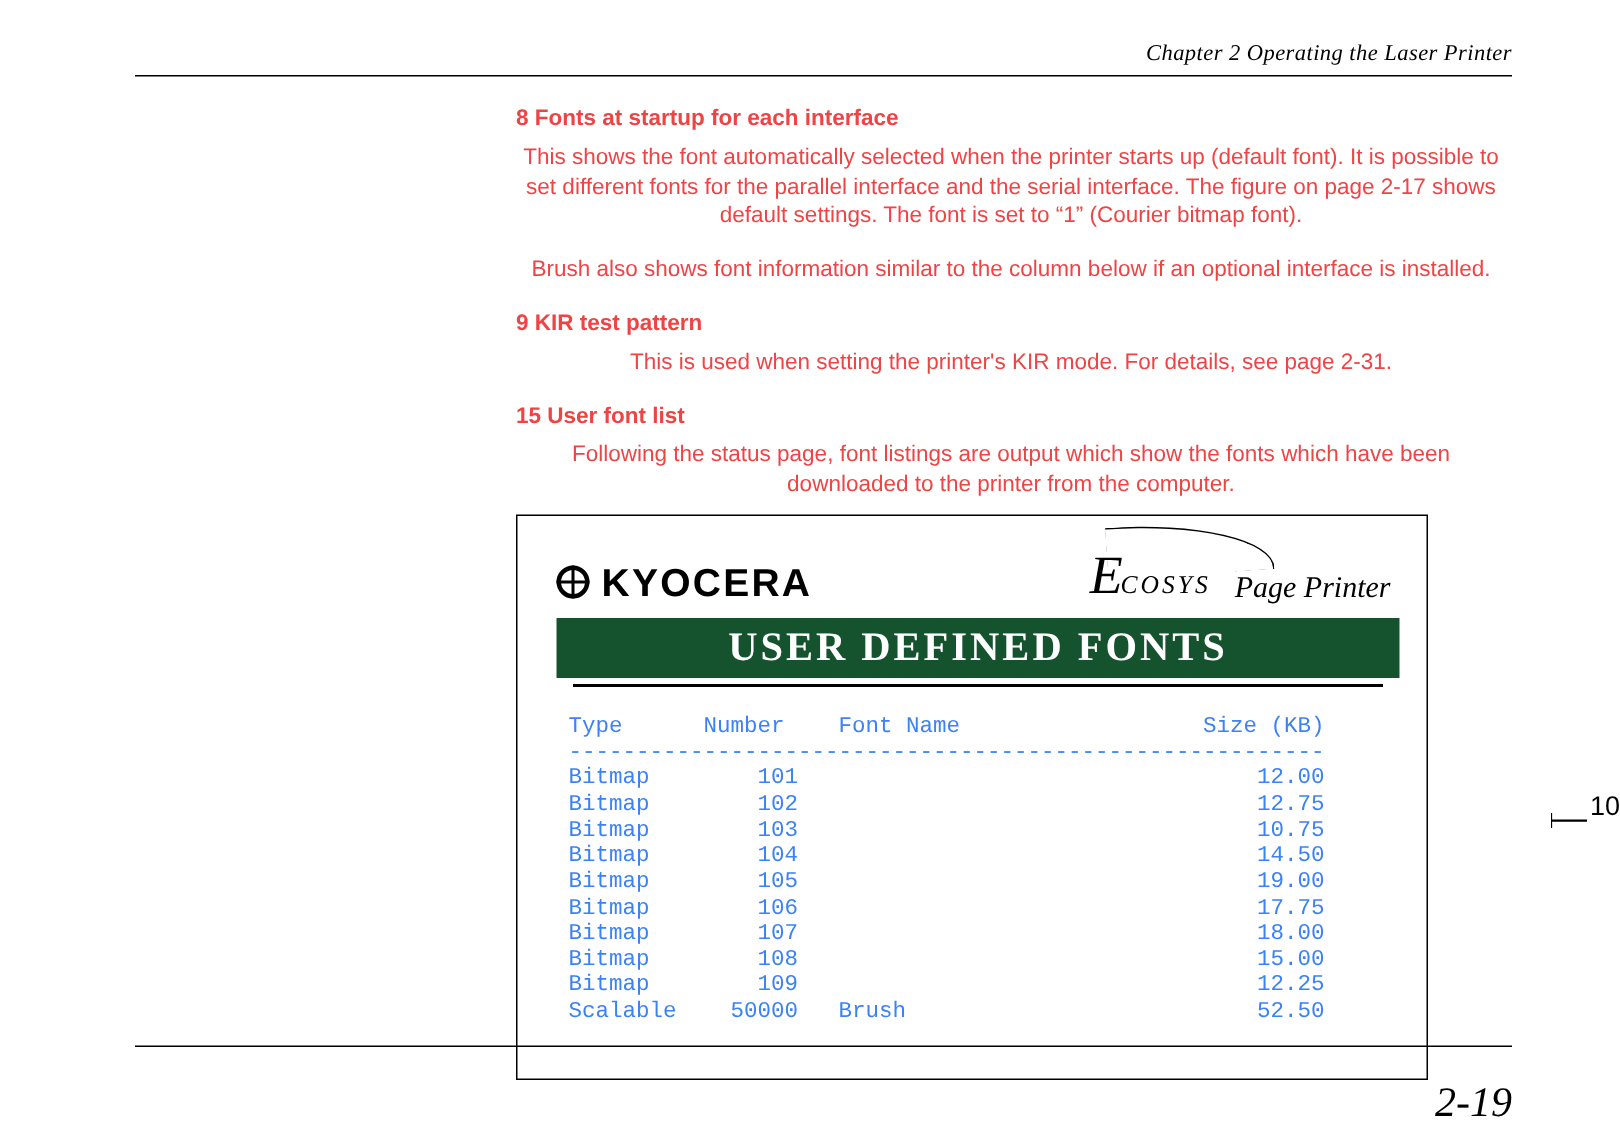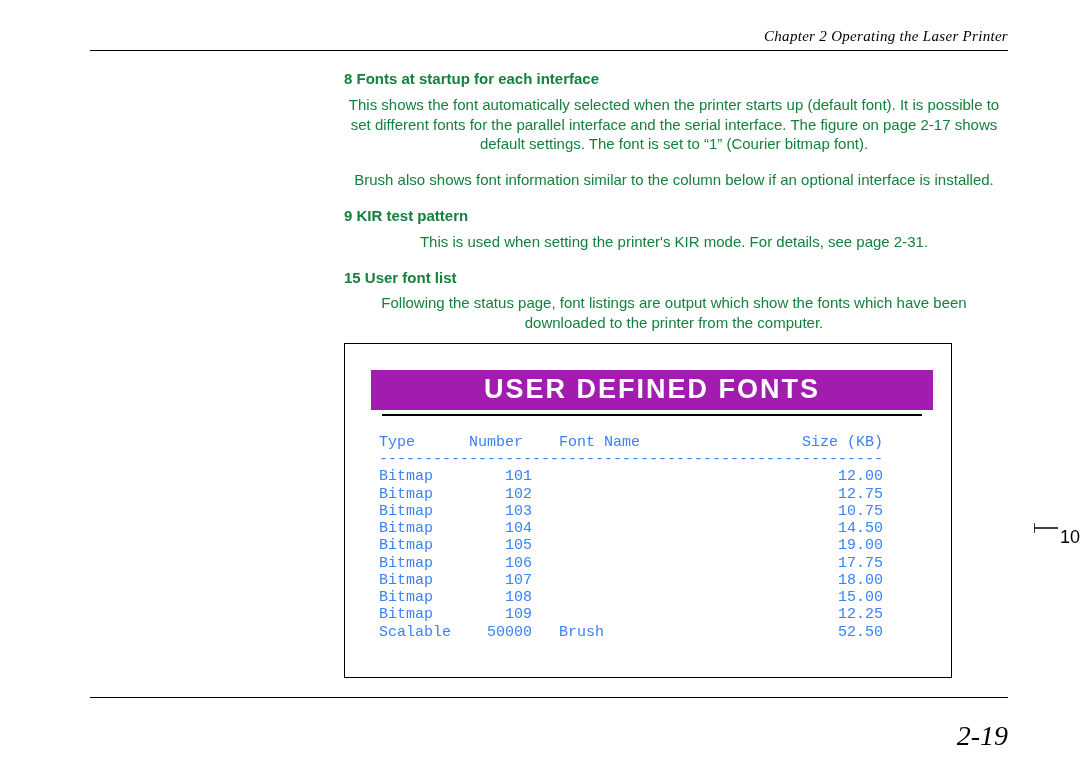--- a/index.html
+++ b/index.html
@@ -30,21 +30,21 @@
   .top-rule {
     border: none;
     border-top: 1.5px solid #000;
     margin: 5px 0 18px 0;
   }
   .content {
     margin-left: 254px;
     width: 660px;
     font-size: 15px;
     line-height: 1.32;
-    color: #15803d;
+    color: #ef4444;
   }
   .heading {
     font-weight: bold;
     margin-top: 4px;
     margin-bottom: 6px;
     font-size: 15px;
   }
   .para {
     margin: 0 0 16px 0;
     text-align: center;
@@ -146,23 +146,23 @@
     pointer-events: none;
   }
   .page-printer {
     font-family: "Times New Roman", Times, serif;
     font-style: italic;
     font-size: 20px;
   }
 
   .black-bar {
     margin-top: 8px;
-    background: #a21caf;
+    background: #14532d;
     color: #fff;
-    font-family: Liberation Sans, sans-serif;
+    font-family: Liberation Serif, serif;
     font-weight: 900;
     font-size: 27px;
     letter-spacing: 2px;
     text-align: center;
     padding: 4px 0 5px 0;
   }
   .thin-under {
     margin: 4px auto 18px auto;
     width: 96%;
     border-top: 2px solid #000;
@@ -175,21 +175,21 @@
     white-space: pre;
     margin-left: 8px;
     color: #3b82f6;
   }
 
   .callout-10 {
     position: absolute;
     top: 184px;
     right: -64px;
     display: flex;
-    align-items: flex-start;
+    align-items: flex-end;
     gap: 2px;
     font-family: Arial, sans-serif;
     font-size: 18px;
   }
   .callout-10 .tick {
     width: 24px;
     height: 2px;
     display: flex;
     align-items: center;
   }
@@ -230,20 +230,33 @@
     <div class="heading">9   KIR test pattern</div>
     <p class="para">This is used when setting the printer's KIR mode.  For details, see page 2-31.</p>
 
     <div class="heading">15  User font list</div>
     <p class="para tight">Following the status page, font listings are output which show the fonts which have been downloaded to the printer from the computer.</p>
   </div>
 
   <div class="figwrap">
     <div class="figure-border">
 
+      <div class="fig-head">
+        <span class="kyocera-logo">
+          <span class="kyocera-mark"></span>
+          <span class="kyocera-word">KYOCERA</span>
+        </span>
+        <span class="ecosys-block">
+          <span class="ecosys">
+            <span class="arc"></span>
+            <span class="big-e">E</span><span class="rest">COSYS</span>
+          </span>
+          <span class="page-printer">Page Printer</span>
+        </span>
+      </div>
 
       <div class="black-bar">USER DEFINED FONTS</div>
       <div class="thin-under"></div>
 
       <div class="font-table" id="font-table">Type      Number    Font Name                  Size (KB)
 --------------------------------------------------------
 Bitmap        101                                  12.00
 Bitmap        102                                  12.75
 Bitmap        103                                  10.75
 Bitmap        104                                  14.50

